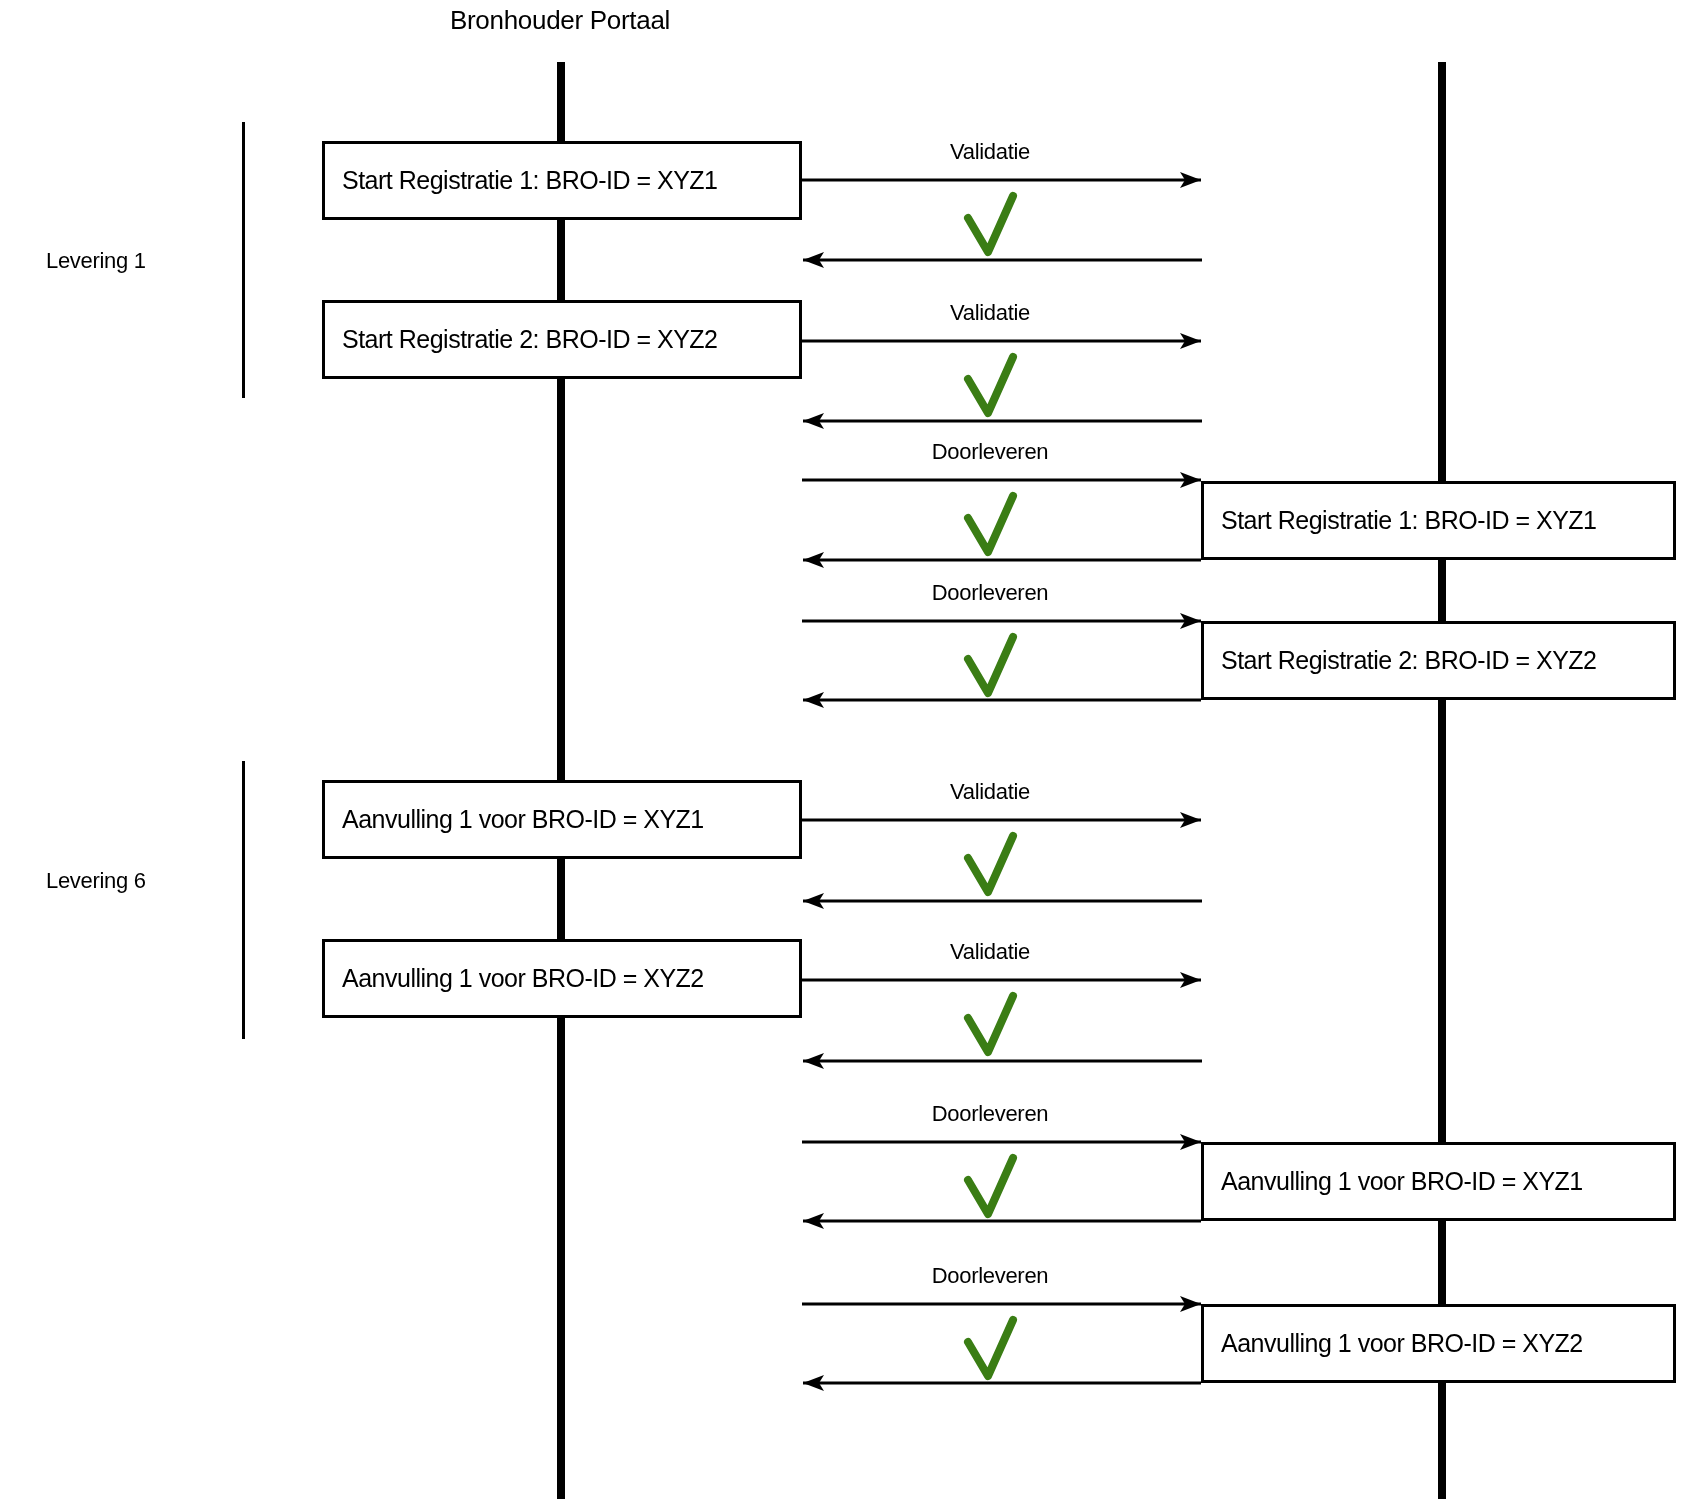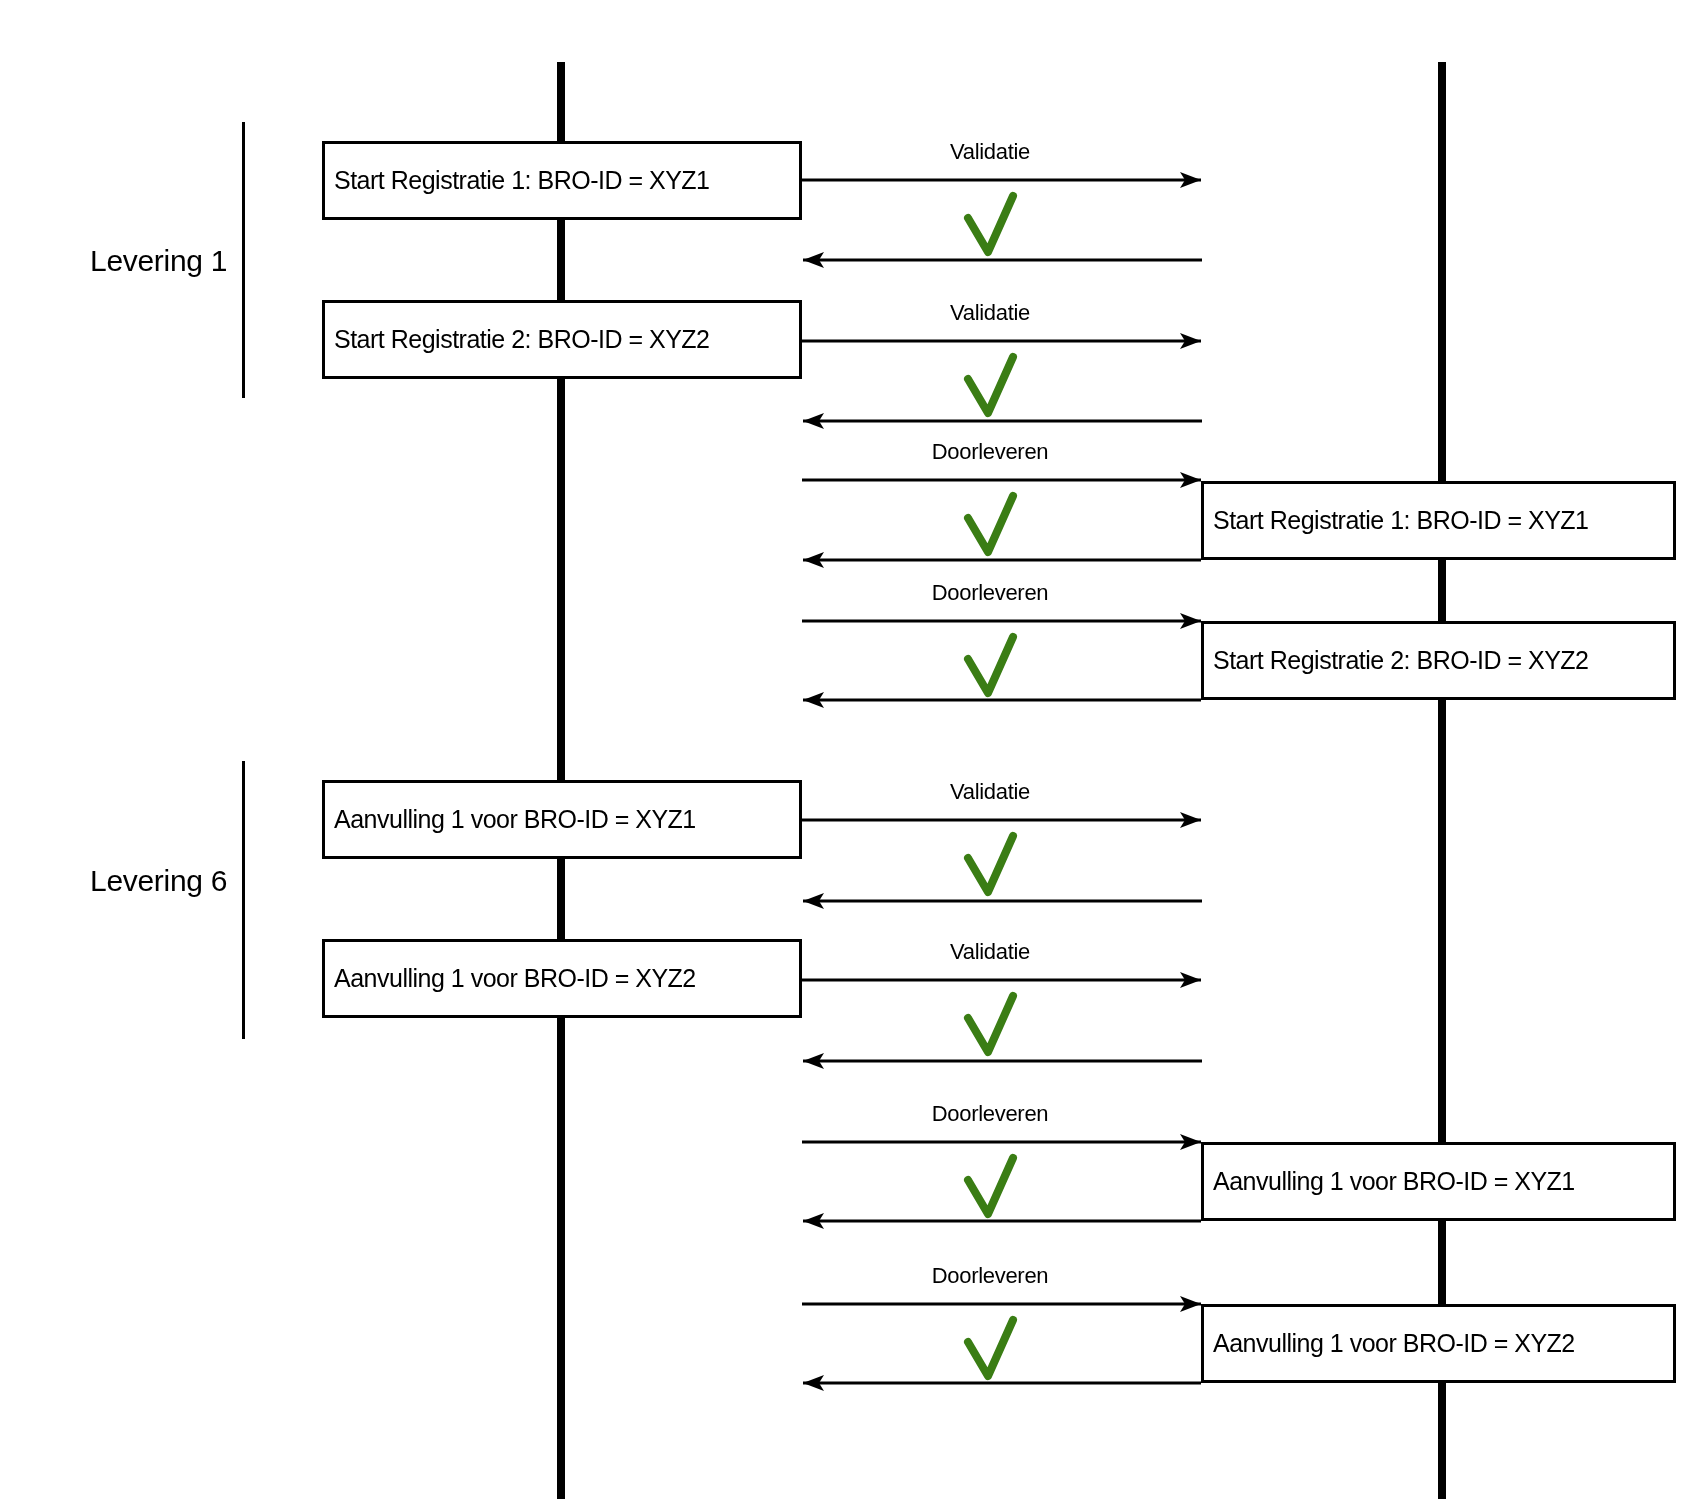--- a/index.html
+++ b/index.html
@@ -29,33 +29,33 @@
     top:62px; height:1437px;
   }
   .lifeline.left  { left:557px; }
   .lifeline.right { left:1438px; }
 
   .bracket { width:3px; background:#000; left:242px; }
   .bracket.one { top:122px; height:276px; }
   .bracket.two { top:761px; height:278px; }
 
   .group-label {
-    font-size:30px; letter-spacing:-0.3px;
-    left:46px; width:220px; height:30px; line-height:30px;margin-left:44px;
+    font-size:22px; letter-spacing:-0.3px;
+    left:46px; width:220px; height:30px; line-height:30px;
   }
   .group-label.one { top:246px; }
   .group-label.two { top:866px; }
 
   .box {
     box-sizing:border-box;
     border:3px solid #000;
     background:#fff;
     height:79px;
     display:flex; align-items:center;
-    padding-left:9px;
+    padding-left:17px;
     font-size:25px; letter-spacing:-0.5px;
     white-space:nowrap;
   }
   .lbox { left:322px; width:480px; }
   .rbox { left:1201px; width:475px; }
   .b1 { top:141px; }  .b2 { top:300px; }  .b3 { top:780px; }  .b4 { top:939px; }
   .r1 { top:481px; }  .r2 { top:621px; }  .r3 { top:1142px; } .r4 { top:1304px; }
 
   .msg-label {
     left:830px; width:320px;
@@ -68,20 +68,21 @@
 
   svg.overlay { position:absolute; left:0; top:0; width:1682px; height:1506px; pointer-events:none; }
   svg.overlay line { stroke:#000; stroke-width:3; }
   svg.overlay polyline { fill:none; stroke-width:8; stroke-linecap:round; stroke-linejoin:round; }
 </style>
 </head>
 <body>
 
 <div class="canvas">
 
+  <div class="abs actor-title left">Bronhouder Portaal</div>
 
   <div class="abs lifeline left"></div>
   <div class="abs lifeline right"></div>
 
   <div class="abs bracket one"></div>
   <div class="abs bracket two"></div>
   <div class="abs group-label one">Levering 1</div>
   <div class="abs group-label two">Levering 6</div>
 
   <div class="abs box lbox b1">Start Registratie 1: BRO-ID = XYZ1</div>

